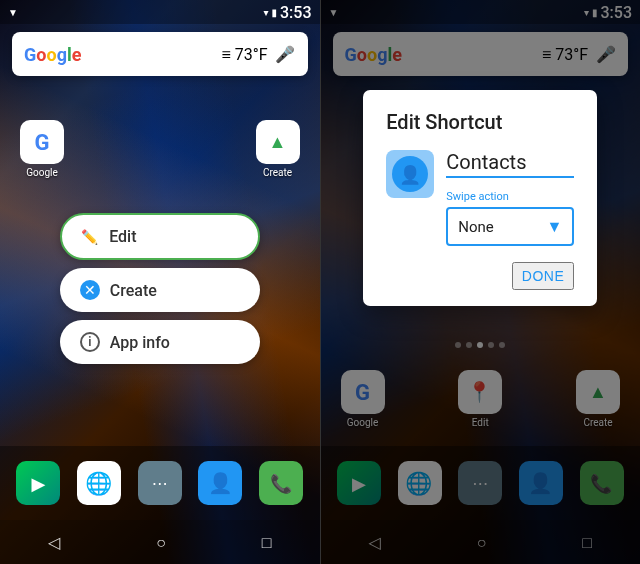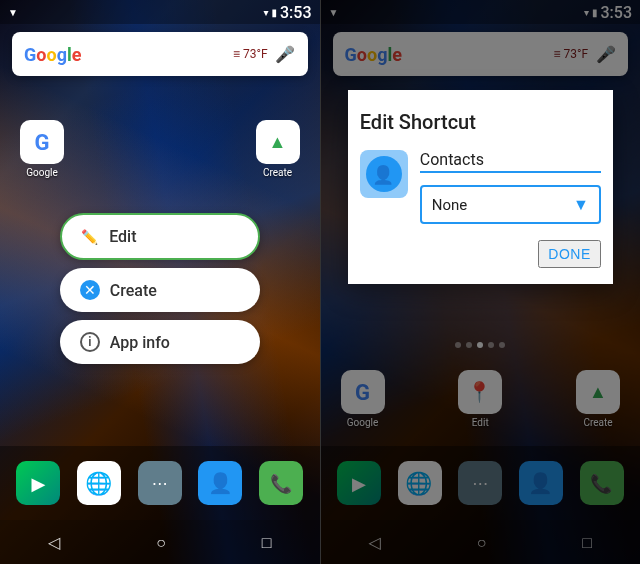--- a/index.html
+++ b/index.html
@@ -87,22 +87,22 @@
       margin-right: auto;
     }
     .google-G { color: #4285F4; }
     .google-o1 { color: #EA4335; }
     .google-o2 { color: #FBBC05; }
     .google-g { color: #4285F4; }
     .google-l { color: #34A853; }
     .google-e { color: #EA4335; }
 
     .weather-text {
-      font-size: 12px;
-      color: #7f1d1d;
+      font-size: 16px;
+      color: #000000;
       margin-right: 8px;
     }
     .mic-icon {
       color: #4285F4;
       font-size: 16px;
     }
 
     
     .nav-bar {
       position: absolute;
@@ -232,23 +232,23 @@
       z-index: 20;
       background: rgba(0,0,0,0.5);
       display: flex;
       align-items: flex-start;
       justify-content: center;
       padding-top: 90px;
     }
 
     .dialog {
       background: white;
-      border-radius: 0;
-      width: 265px;
-      padding: 20px 12px 16px;
+      border-radius: 7px;
+      width: 234px;
+      padding: 20px 23px 16px;
       box-shadow: 0 8px 24px rgba(0,0,0,0.4);
     }
 
     .dialog-title {
       font-size: 20px;
       font-weight: 500;
       color: #212121;
       margin-bottom: 16px;
     }
 
@@ -284,21 +284,21 @@
     .dialog-fields {
       flex: 1;
     }
 
     .field-label {
       font-size: 11px;
       color: #757575;
       margin-bottom: 2px;
     }
     .field-value {
-      font-size: 16px;
+      font-size: 20px;
       color: #212121;
       border-bottom: 2px solid #2196F3;
       padding-bottom: 2px;
       margin-bottom: 12px;
     }
 
     .swipe-label {
       font-size: 11px;
       color: #2196F3;
       margin-bottom: 4px;
@@ -512,20 +512,21 @@
         <div class="contacts-avatar">
           <div class="contacts-avatar-inner">
             <span>👤</span>
           </div>
         </div>
 
         <div class="dialog-fields">
 
           <div class="field-value">Contacts</div>
 
+          <div class="swipe-label">Swipe action</div>
           <div class="select-wrap">
             <span class="select-value">None</span>
             <span class="select-arrow">▼</span>
           </div>
         </div>
       </div>
 
       <div class="dialog-actions">
         <button class="btn-done">DONE</button>
       </div>

